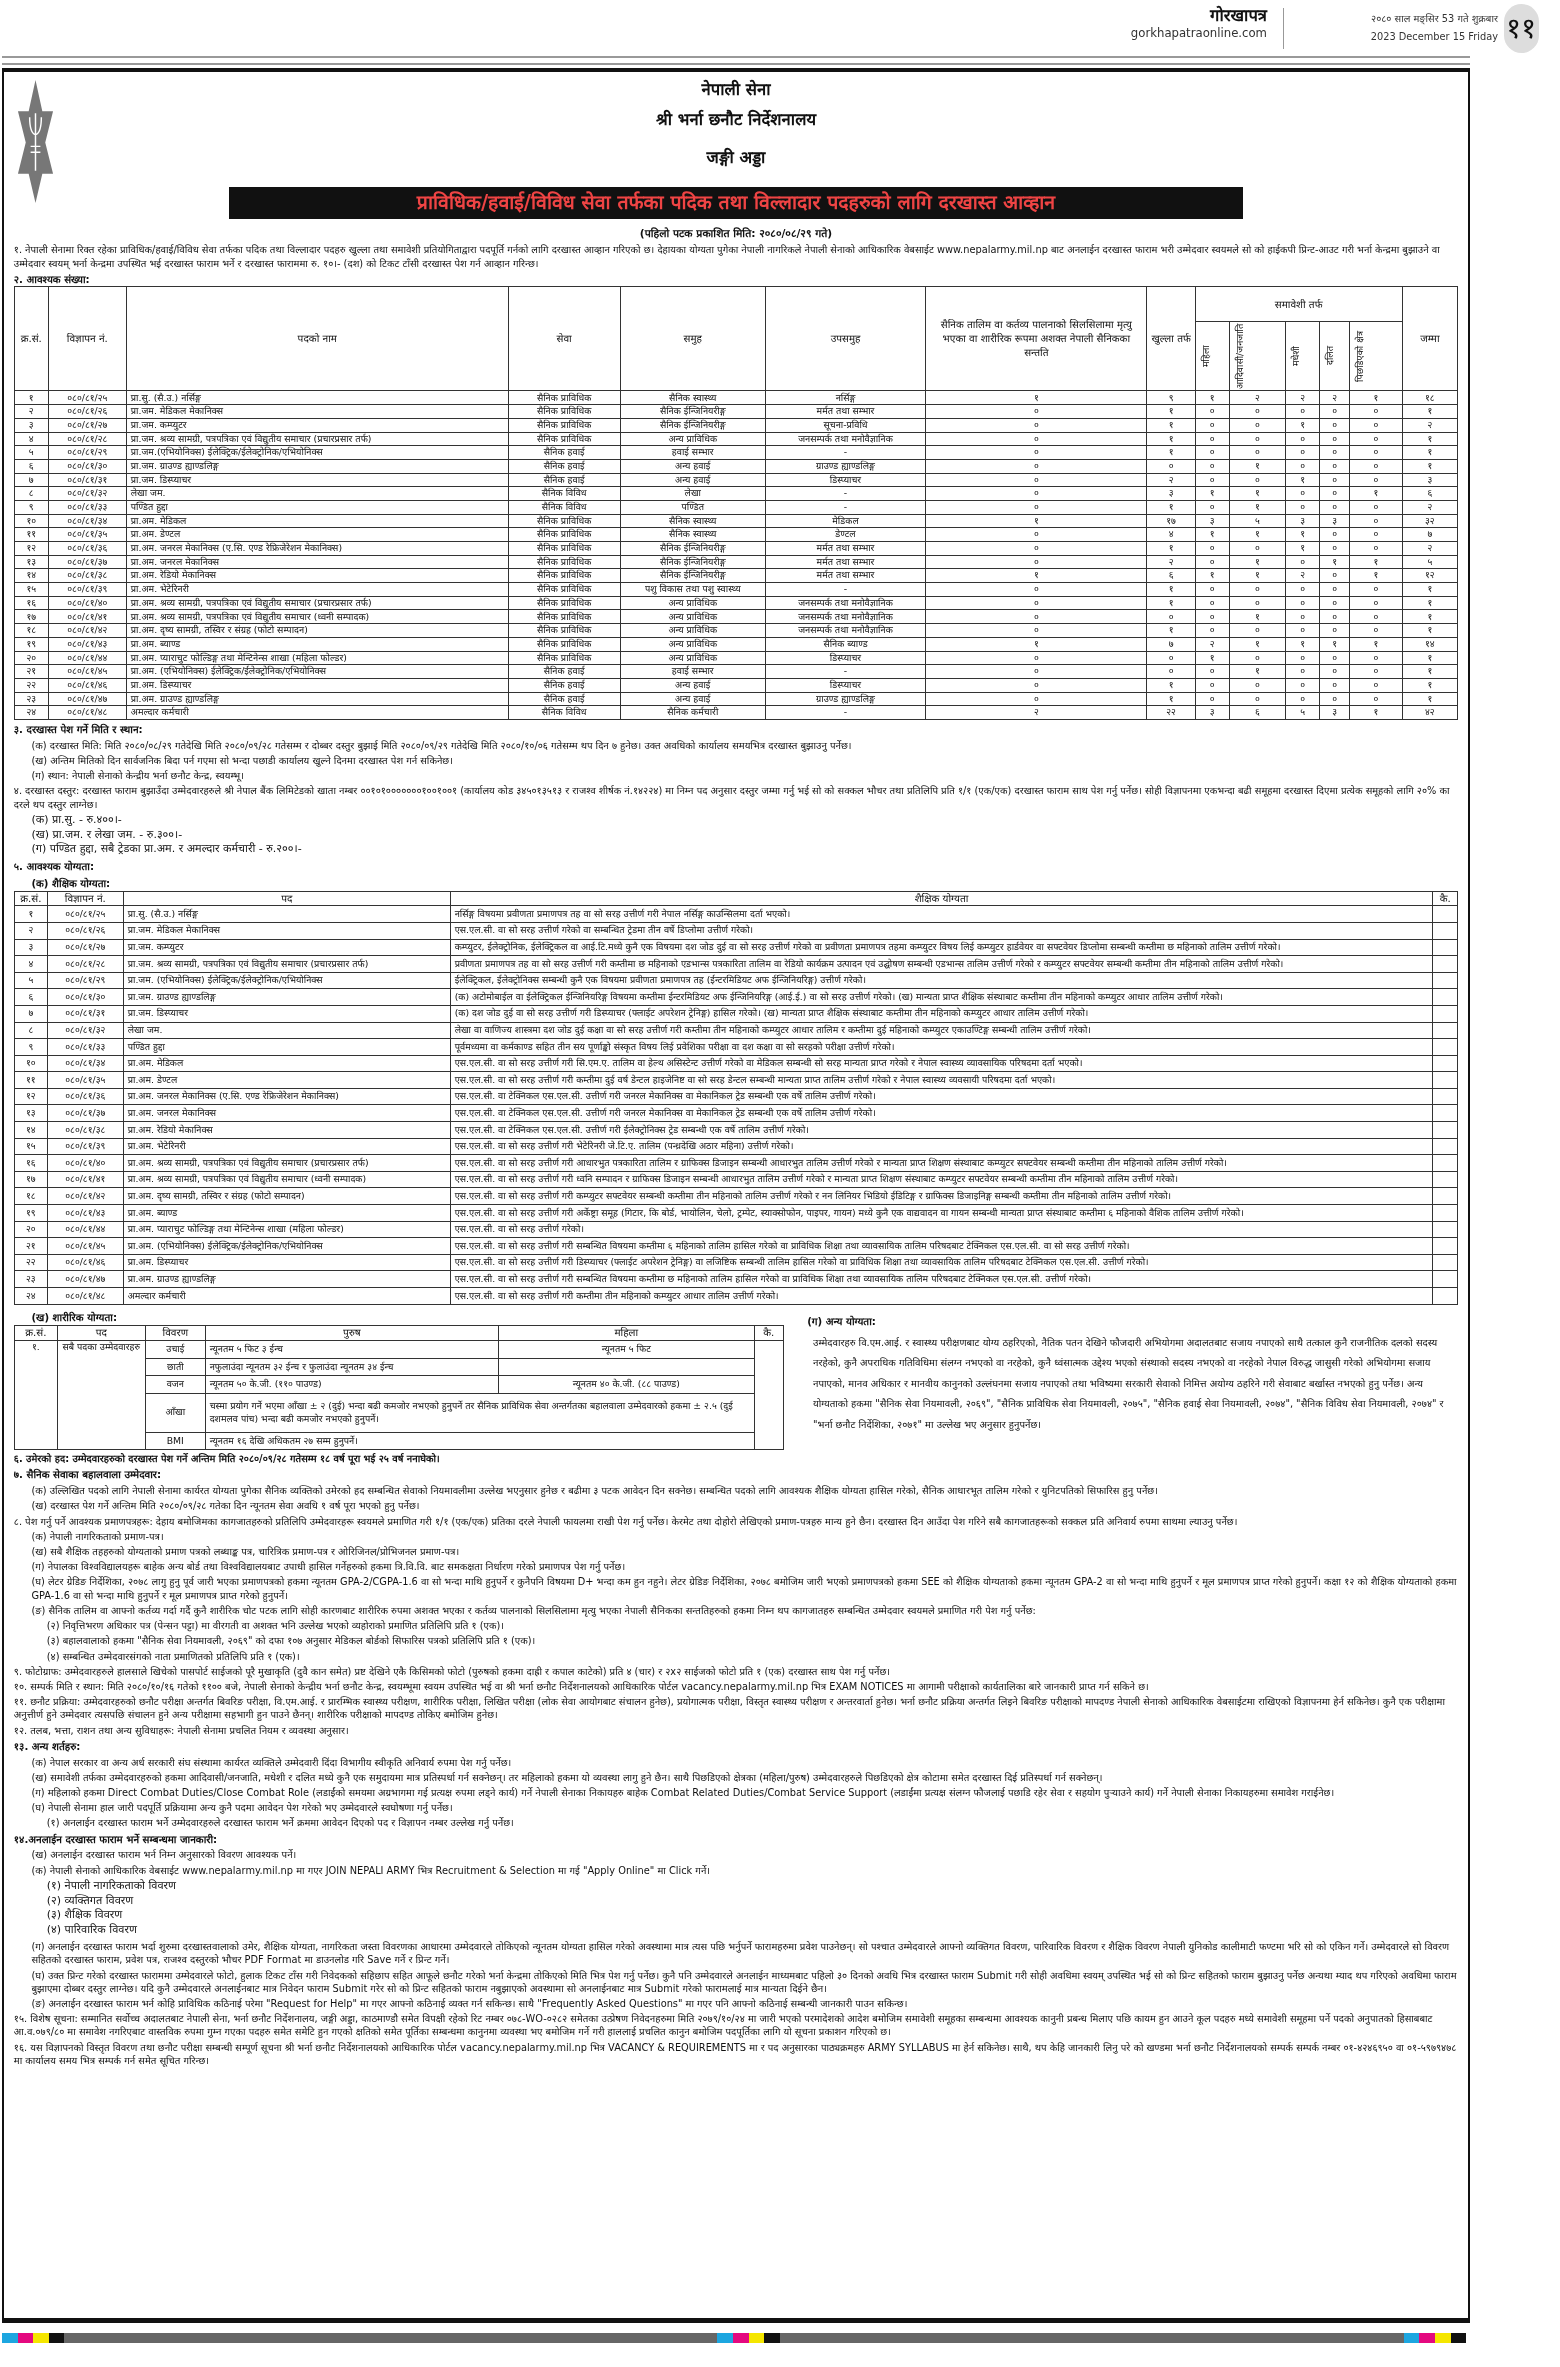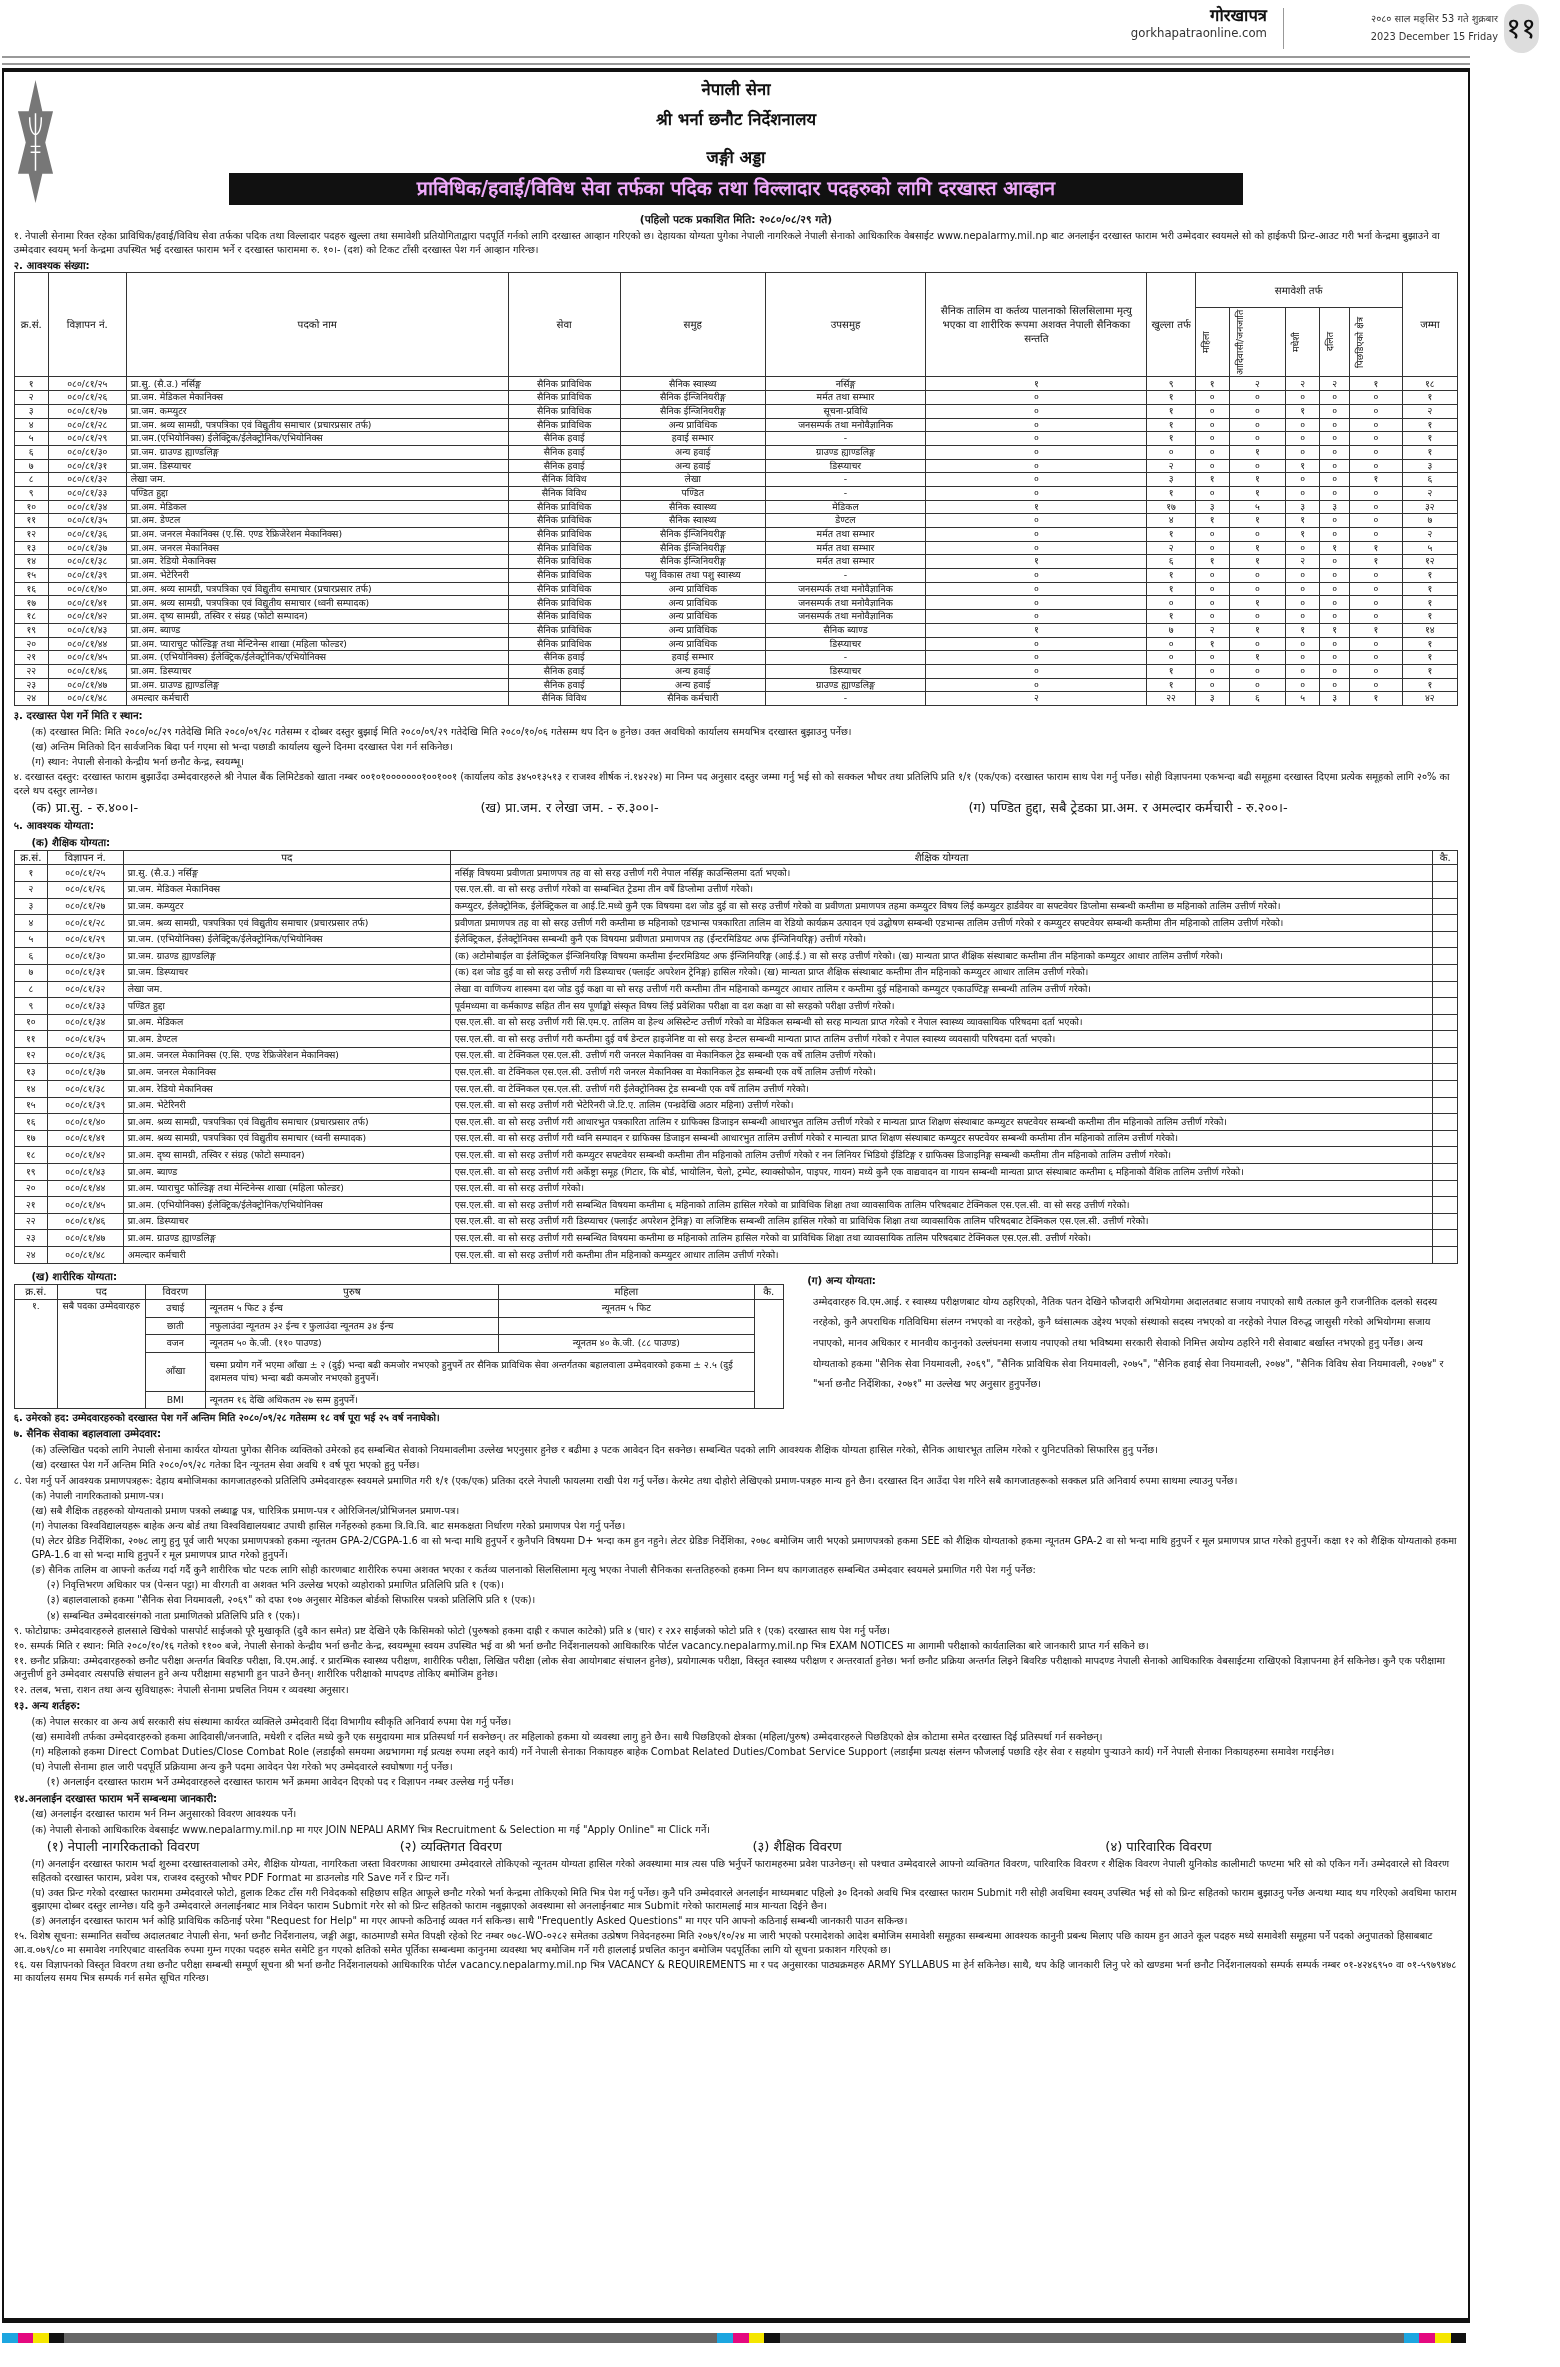--- a/index.html
+++ b/index.html
@@ -11,42 +11,42 @@
   .mh-div { position: absolute; right: 276px; top: 7.8px; width: 1px; height: 41px; background: #999; }
   .mh-dates { position: absolute; right: 62px; top: 9.8px; text-align: right; font-size: 9.8px; color: #333; line-height: 1.9; }
   .mh-page { position: absolute; right: 21.5px; top: 3.9px; width: 35px; height: 49px; border-radius: 17.6px; background: #ddd; font-family: "DejaVu Serif", serif; font-size: 29px; text-align: center; line-height: 49px; }
   .rule-lines { position: absolute; top: 56px; left: 2px; width: 1468px; height: 8.8px; border-top: 2.9px solid #999; border-bottom: 2.9px solid #999; }
   .ad-box { position: absolute; top: 68px; left: 2px; width: 1468px; height: 2255px; border: 2.9px solid #111; border-top-width: 4.9px; border-bottom-width: 5.9px; padding: 0 9.8px; }
   .logo { position: absolute; left: 11.7px; top: 5.9px; width: 39px; height: 127px; }
   .hdr { text-align: center; font-family: "DejaVu Serif", serif; font-weight: bold; }
   .hdr1 { font-size: 16.6px; margin-top: 5.9px; }
   .hdr2 { font-size: 16.6px; margin-top: 7.8px; }
   .hdr3 { font-size: 16.6px; margin-top: 16px; }
-  .banner { margin: 4px auto 0; width: 1014px; background: #111; color: #f0abfc; text-align: center; font-family: "DejaVu Serif", serif; font-size: 19.5px; font-weight: bold; padding: 2.9px 0; }
+  .banner { margin: 18px auto 0; width: 1014px; background: #111; color: #ef4444; text-align: center; font-family: "DejaVu Serif", serif; font-size: 19.5px; font-weight: bold; padding: 2.9px 0; }
   .pubdate { text-align: center; font-size: 10.7px; font-weight: bold; margin-top: 8px; }
   p.para { font-size: 9.8px; margin: 2px 0; }
   .indent { padding-left: 17.6px; }
   .indent2 { padding-left: 33px; }
   .sec { font-weight: bold; font-size: 10.2px; margin-top: 2.9px; }
   table { border-collapse: collapse; width: 100%; font-size: 9.3px; }
   td, th { border: 1px solid #333; padding: 0 3.9px; vertical-align: middle; }
   th { font-weight: normal; font-size: 10.2px; }
   .t1 td { text-align: center; height: 13.7px; }
   .t1 td.l { text-align: left; }
   .t1 thead th { height: 35px; }
   .t1 .vert { writing-mode: vertical-rl; transform: rotate(180deg); height: 68px; font-size: 9.3px; }
   .t2 td { height: 16.6px; }
   .t2 td.c { text-align: center; }
   .twocol { display: flex; gap: 23.4px; margin-top: 3.9px; }
   .phys { width: 770px; }
   .phys td { height: 17.6px; font-size: 9.3px; }
   .other { flex: 1; font-size: 9.8px; line-height: 2.1; }
   .colorbar { position: absolute; top: 2333px; left: 2px; width: 1468px; height: 9.8px; display: flex; }
   .colorbar span { display: block; height: 9.8px; }
-  .fourcol { display: flex; padding-left: 33px; font-size: 13px; }
+  .fourcol { display: flex; padding-left: 33px; font-size: 11px; flex-direction: column; }
   .fourcol span { width: 371px; }
 </style>
 </head>
 <body>
 
 <div class="masthead">
   <div class="mh-paper">
     <div class="mh-name">गोरखापत्र</div>
     <div class="mh-site">gorkhapatraonline.com</div>
   </div>

